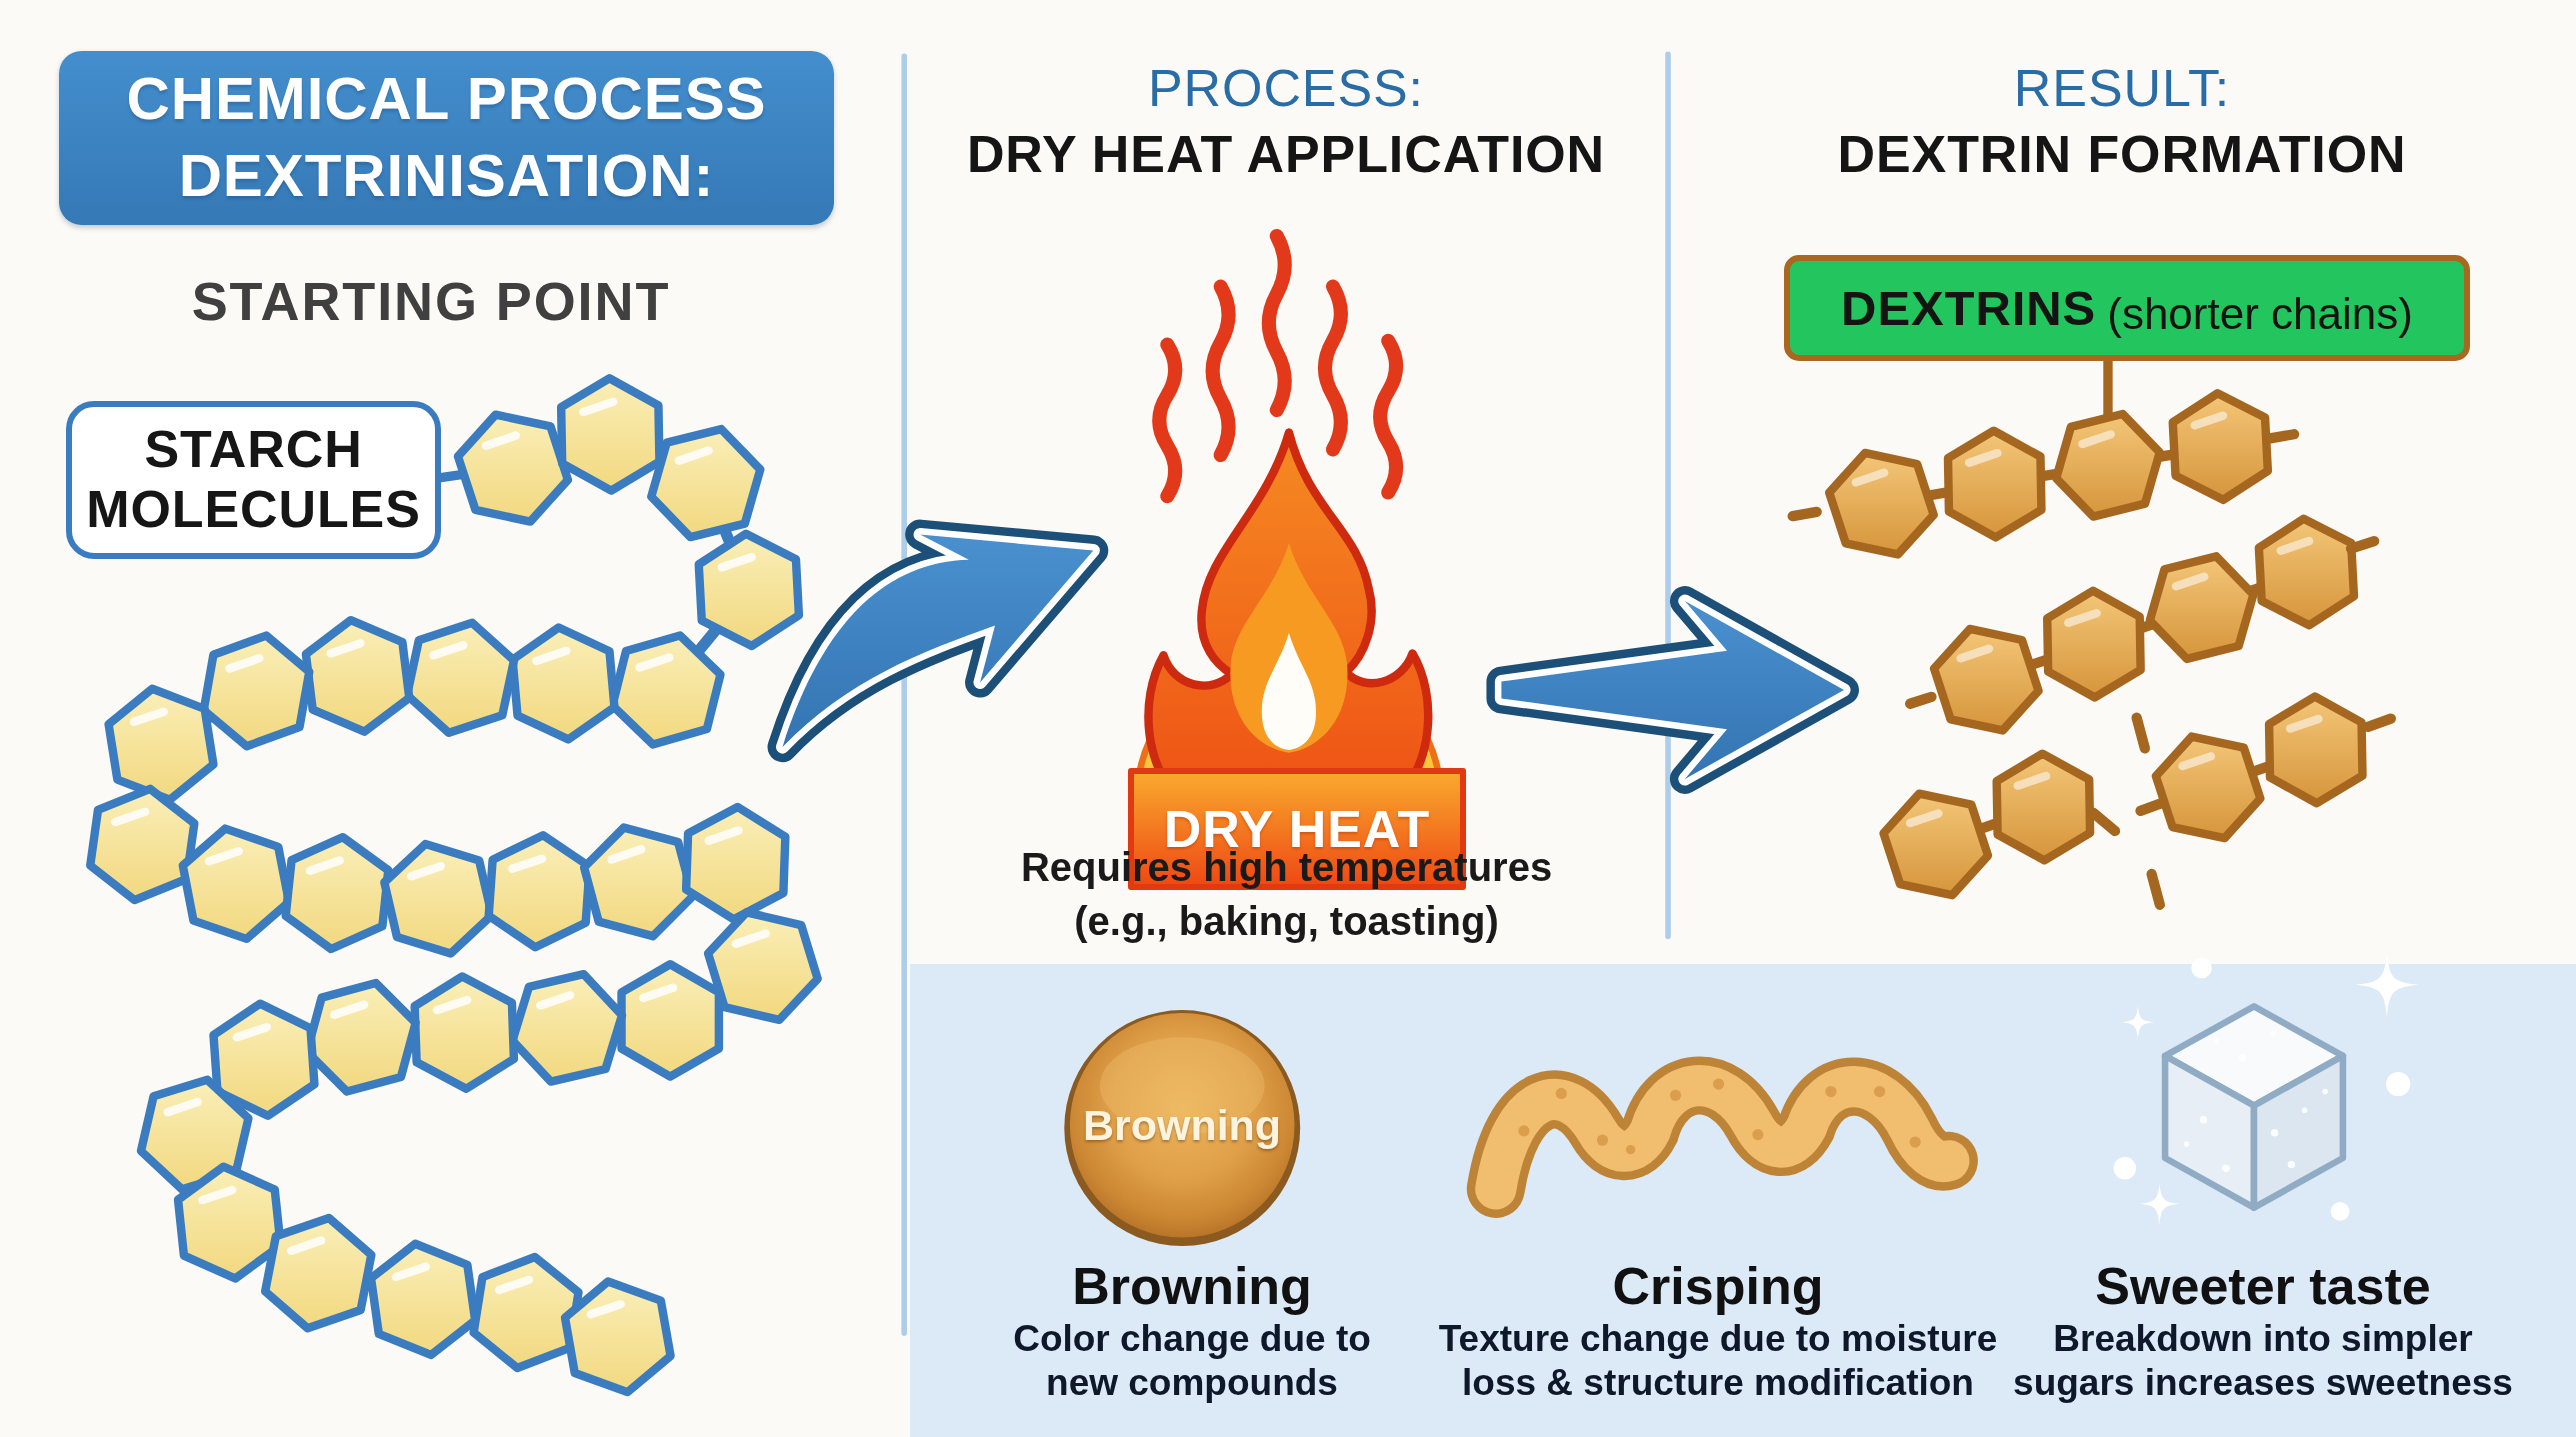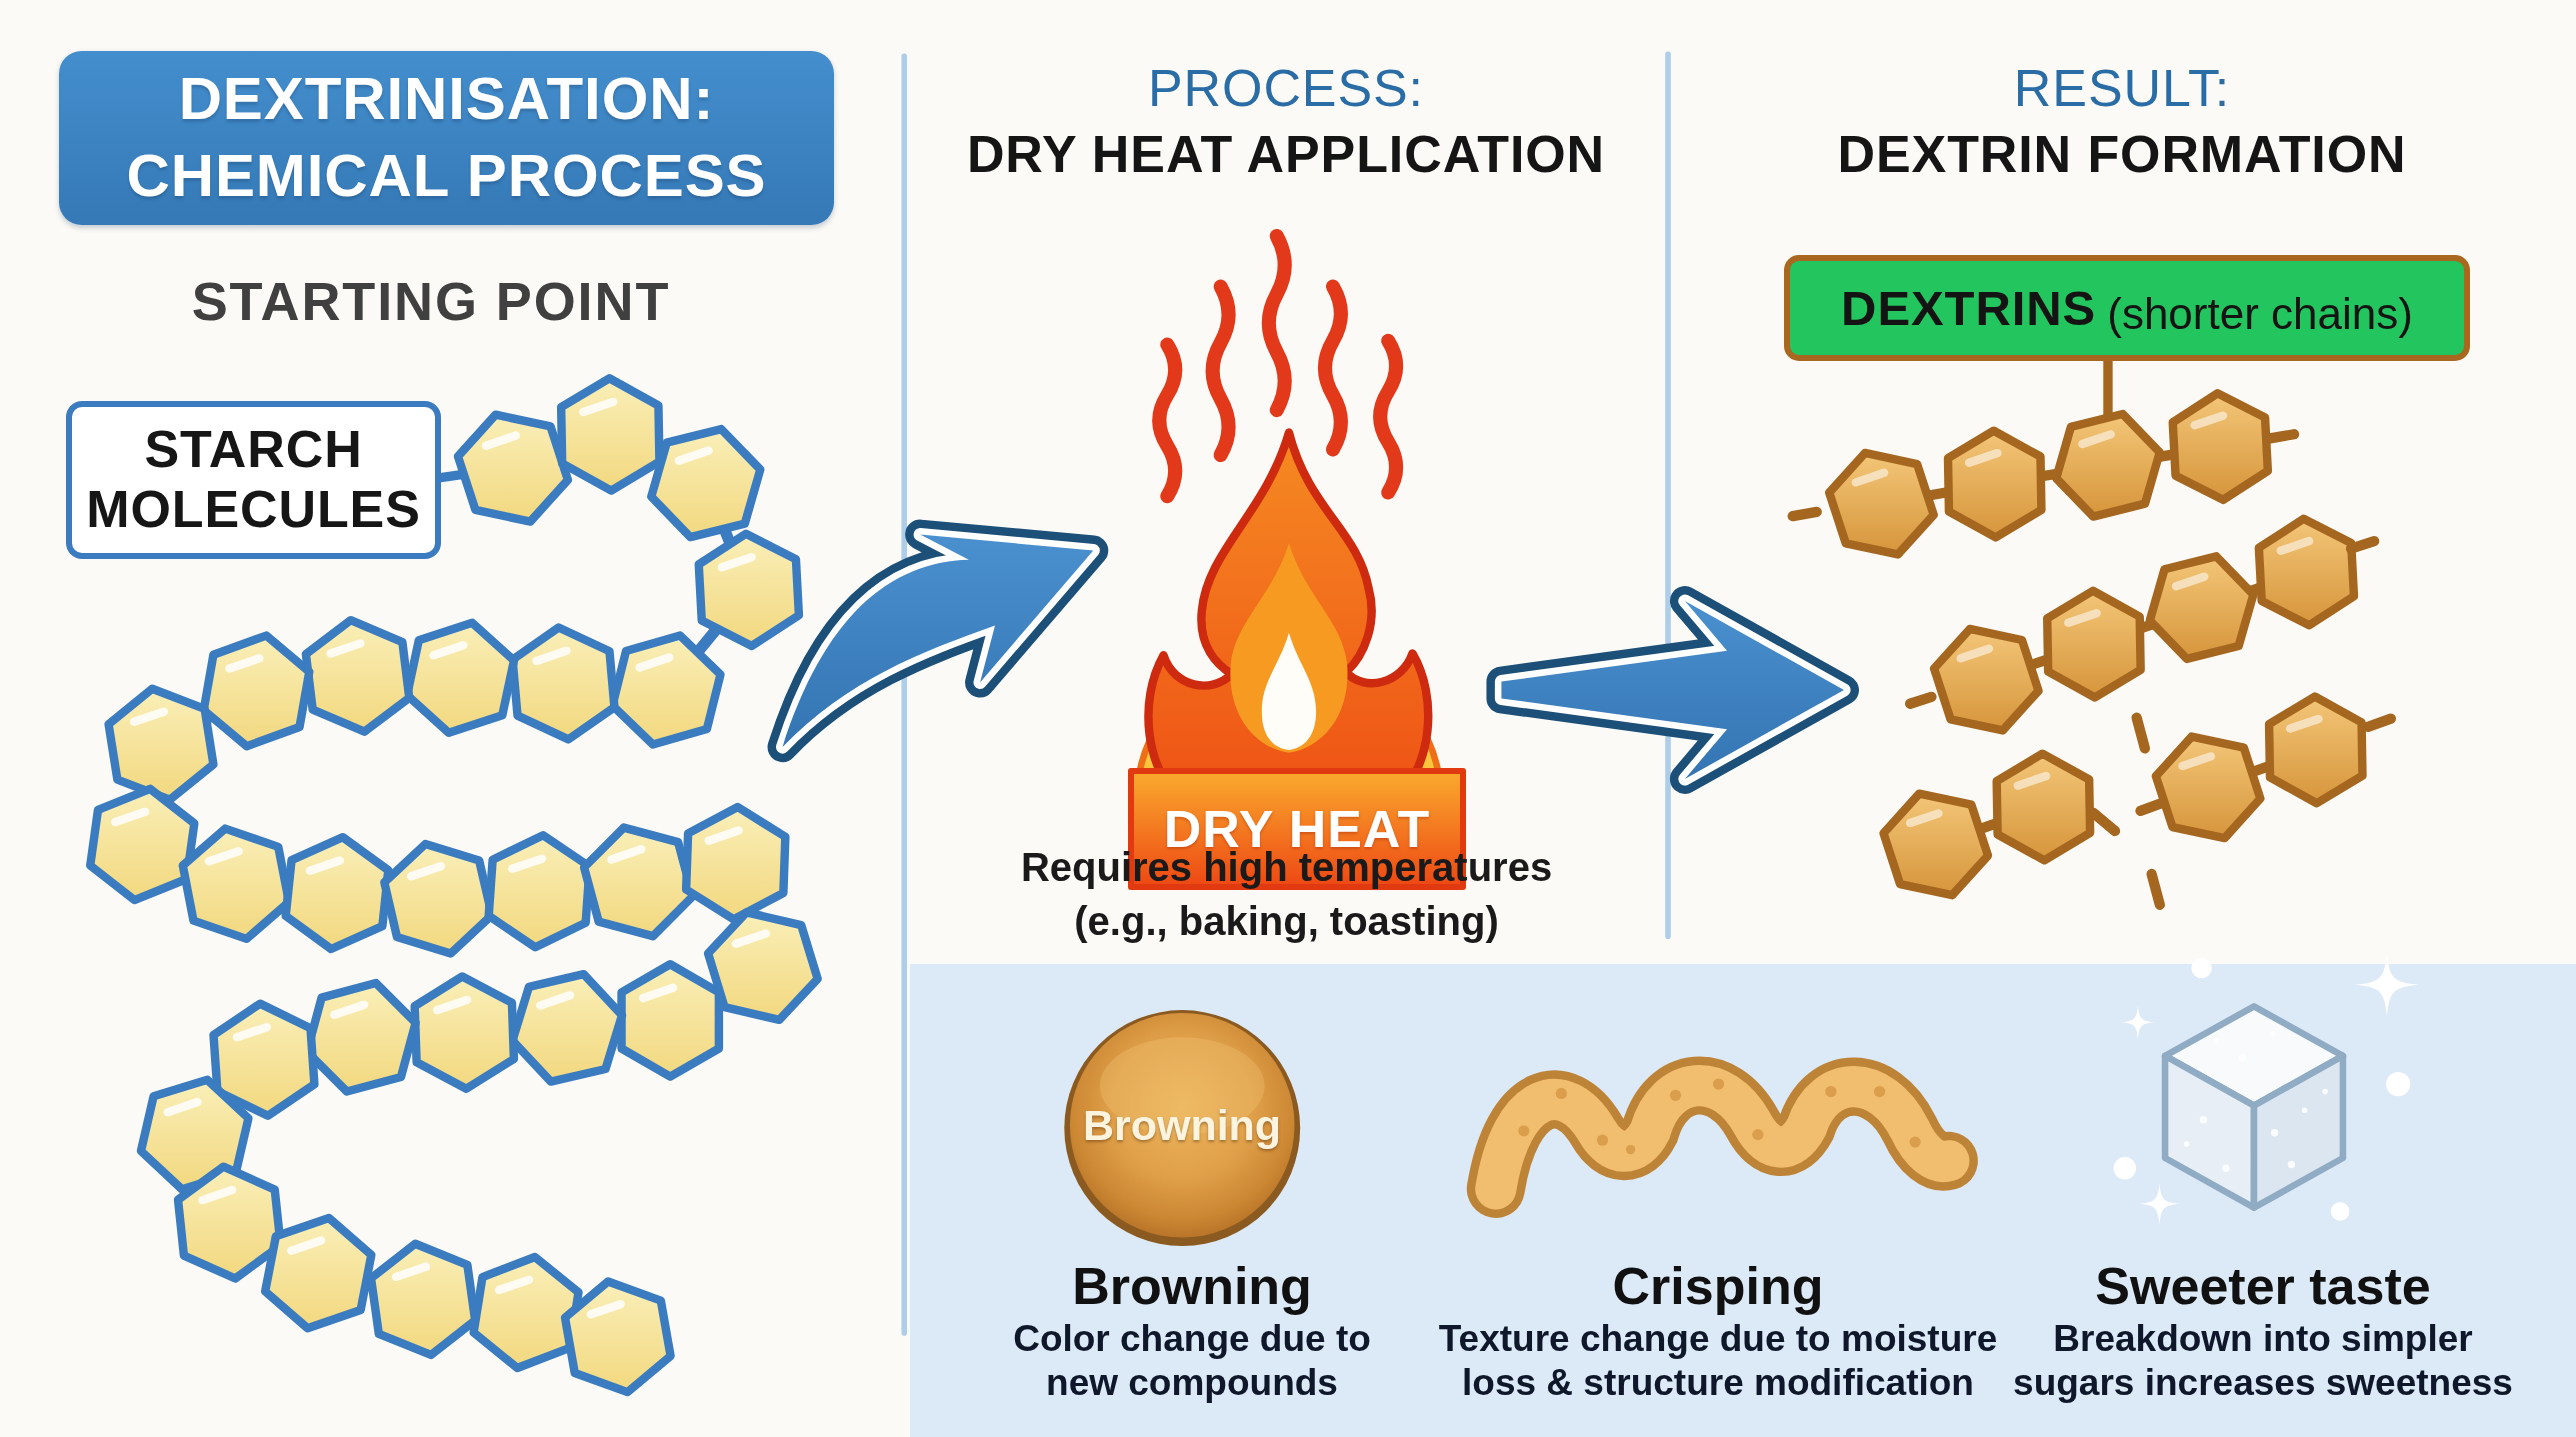--- a/index.html
+++ b/index.html
@@ -15,21 +15,21 @@
   .txt{z-index:3;}
   
   .title-banner{left:59px;top:51px;width:775px;height:174px;border-radius:22.5px;
     background:linear-gradient(180deg,#448ecd,#3579b6);display:flex;flex-direction:column;
     justify-content:center;align-items:center;box-shadow:0 2.8px 5.6px rgba(40,70,110,.25);}
   .title-banner div{color:#ffffff;font-size:60px;font-weight:800;line-height:1.28;
     letter-spacing:0.9px;text-shadow:0 2.8px 2.8px rgba(20,50,90,.25);white-space:nowrap;}
   .starting-point{left:122px;top:270px;width:618px;font-size:54px;font-weight:800;
     color:#404040;letter-spacing:1.9px;}
   .starch-box{left:66px;top:401px;width:363px;height:146px;background:#ffffff;
-    border:6.6px solid #3b7cc0;border-radius:16px;display:flex;flex-direction:column;
+    border:6.6px solid #3b7cc0;border-radius:28px;display:flex;flex-direction:column;
     justify-content:center;align-items:center;}
   .starch-box div{font-size:52px;font-weight:800;color:#161616;line-height:1.15;letter-spacing:0.9px;}
   .col-heading{width:730px;}
   .col-heading .l1{font-size:52px;font-weight:400;color:#2a6da6;letter-spacing:0.9px;}
   .col-heading .l2{font-size:52px;font-weight:800;color:#151515;letter-spacing:0.9px;margin-top:5.6px;}
   .process-heading{left:921px;top:58px;}
   .result-heading{left:1757px;top:58px;}
   .dry-heat-banner{left:1128px;top:768px;width:326px;height:110px;border-radius:3px;
     background:linear-gradient(180deg,#f9a82d,#ee4a14);border:6.6px solid #e13a10;
     display:flex;justify-content:center;align-items:center;}
@@ -307,22 +307,22 @@
       <use href="#star4" transform="translate(2284,1092) scale(18)"></use>
       <use href="#star4" transform="translate(2307,1286) scale(22)"></use>
       <circle cx="2352" cy="1034" r="11"></circle>
       <circle cx="2562" cy="1158" r="13"></circle>
       <circle cx="2270" cy="1248" r="12"></circle>
       <circle cx="2500" cy="1294" r="10"></circle>
     </g>
   </svg>
 
   <div class="abs txt title-banner">
+    <div>CHEMICAL PROCESS</div>
     <div>DEXTRINISATION:</div>
-    <div>CHEMICAL PROCESS</div>
   </div>
 
   <div class="abs txt ctr starting-point">STARTING POINT</div>
 
   <div class="abs txt starch-box">
     <div>STARCH</div>
     <div>MOLECULES</div>
   </div>
 
   <div class="abs txt ctr col-heading process-heading">

